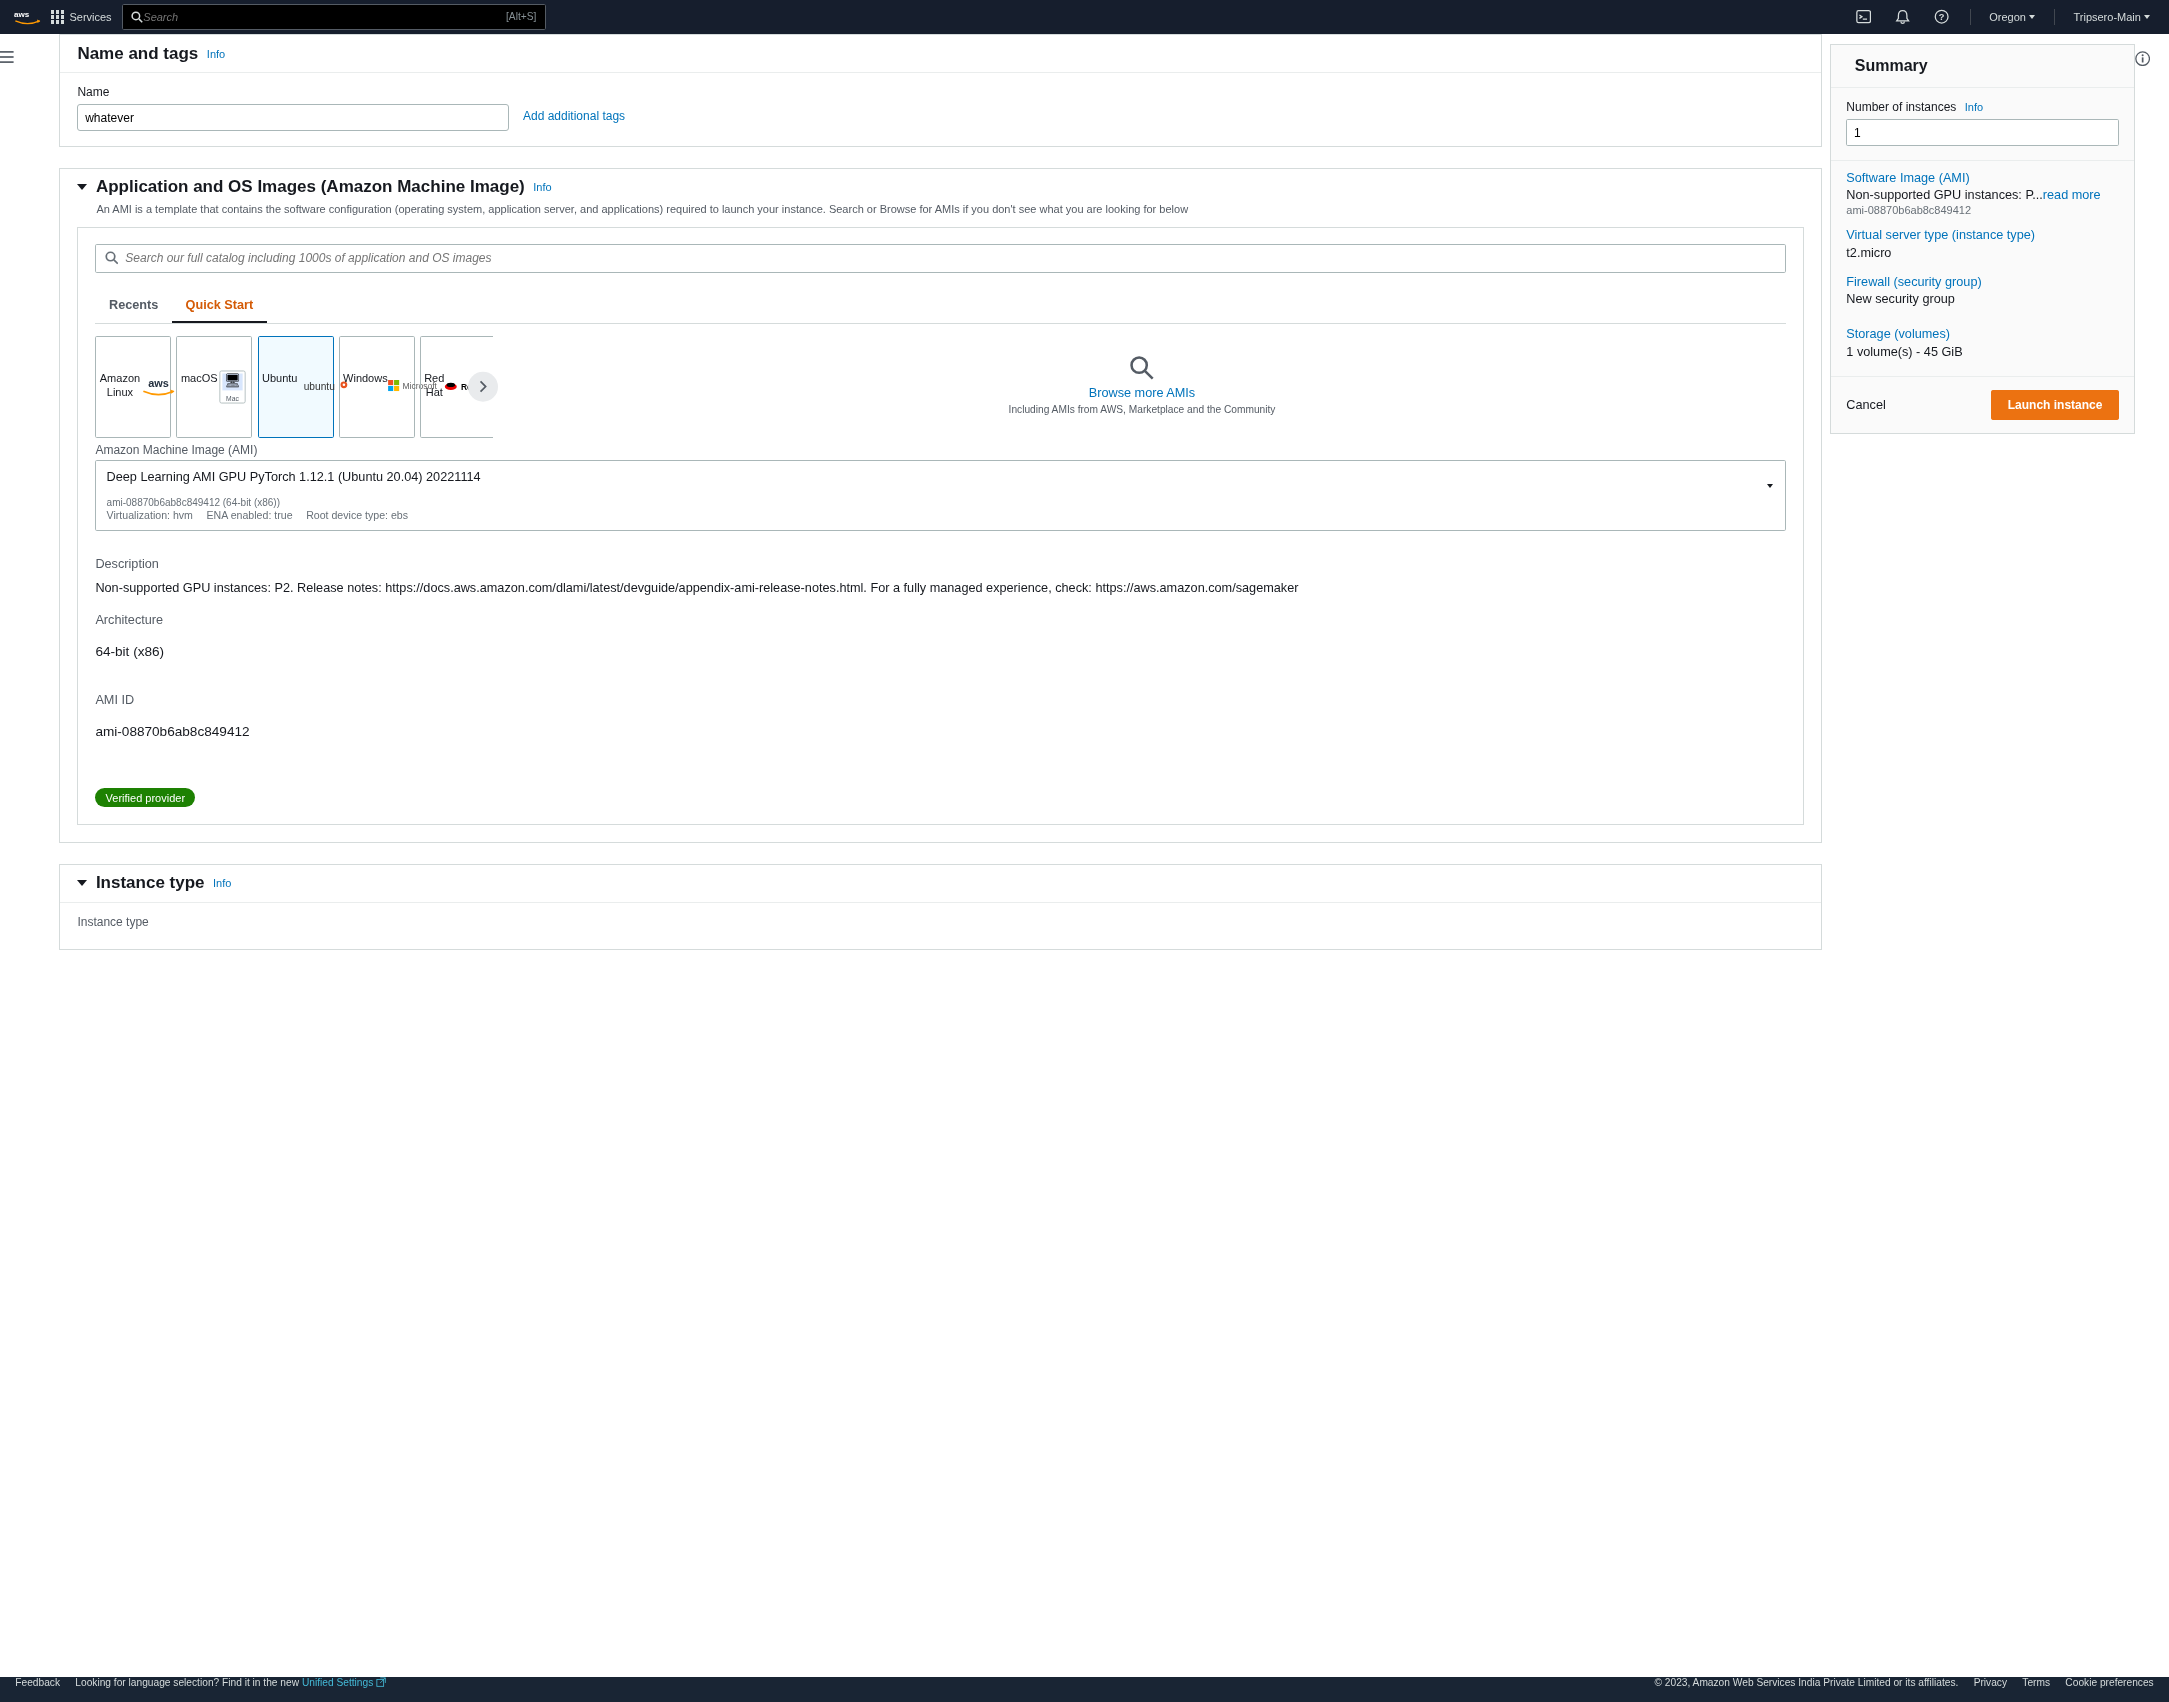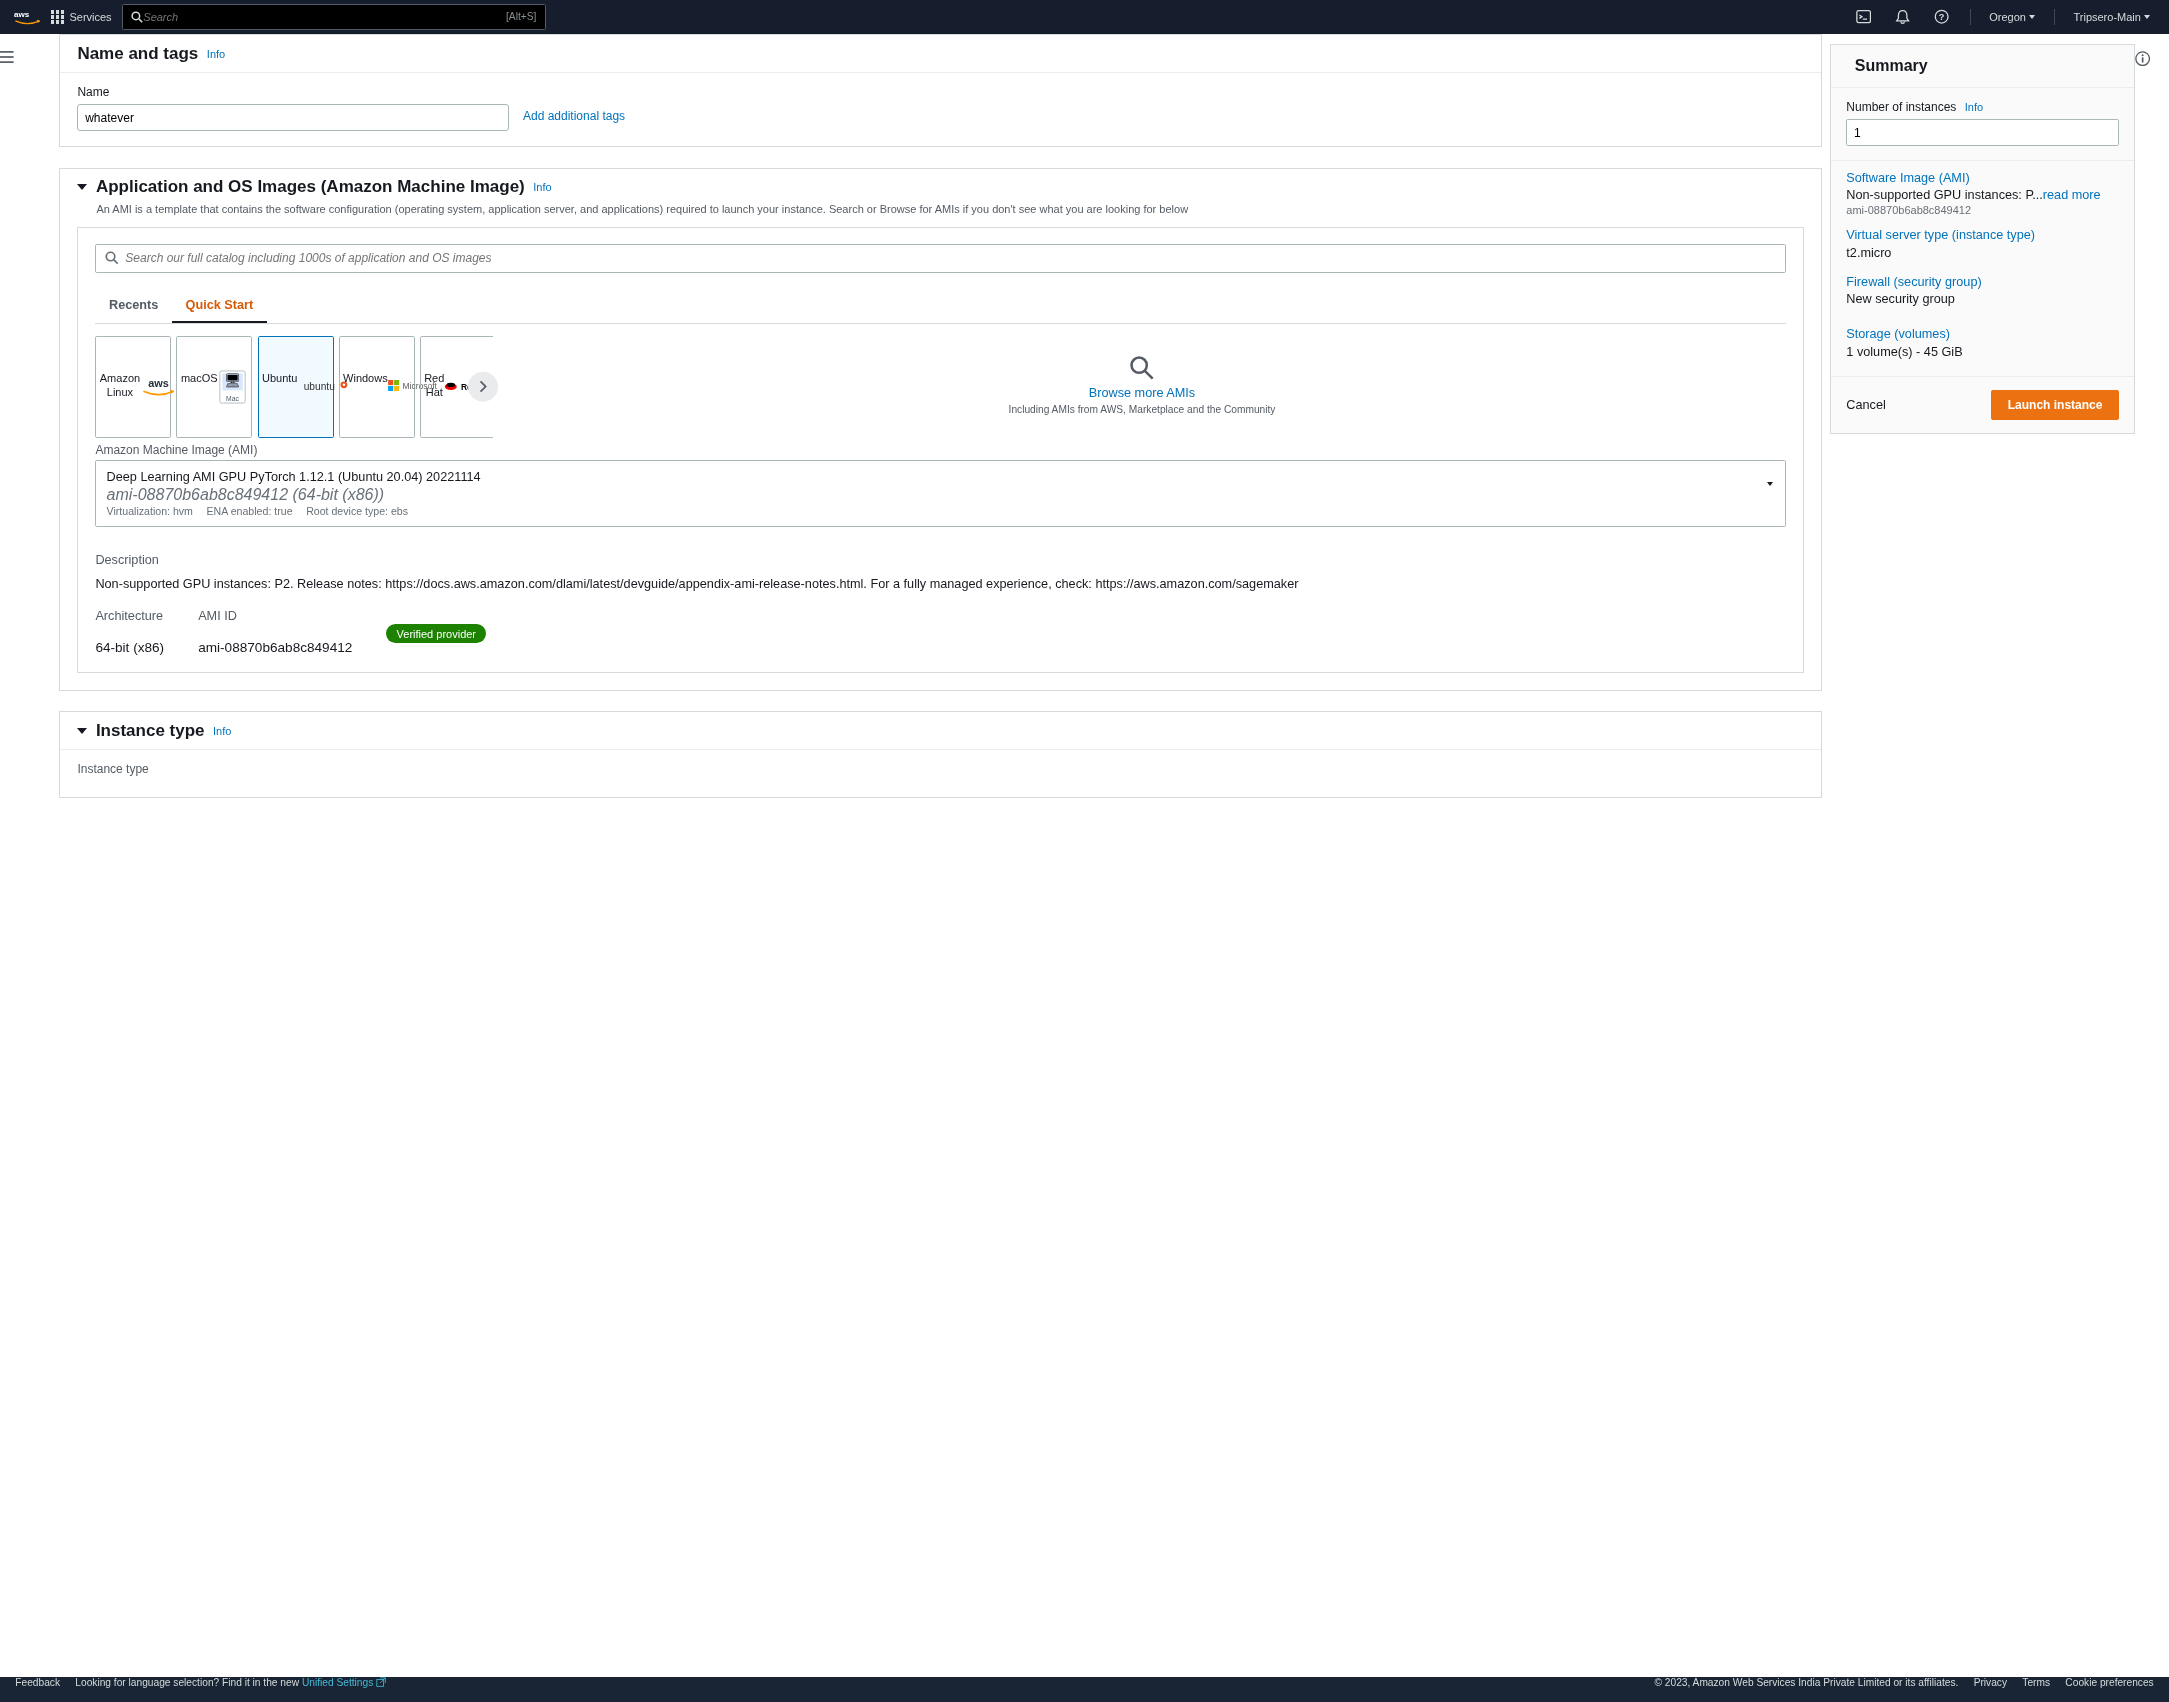--- a/index.html
+++ b/index.html
@@ -58,28 +58,28 @@
 .os-tile .os-icon { flex:1; display:flex; align-items:center; justify-content:center; }
 .scroll-next { position:absolute; right:-5.1px; top:50%; transform:translateY(-50%); width:30.5px; height:30.5px; border-radius:50%; background:#e9ebed; display:flex; align-items:center; justify-content:center; cursor:pointer; }
 .browse-more { flex:1; display:flex; flex-direction:column; align-items:center; justify-content:center; padding:5.1px 13.6px; text-align:center; }
 .browse-more .mag { font-size:25.4px; color:#545b64; }
 .browse-more .bm-link { color:#0073bb; font-size:12.7px; margin:5.1px 0 3.4px; cursor:pointer; }
 .browse-more .bm-sub { color:#545b64; font-size:10.2px; line-height:1.4; }
 
 .ami-label { color:#545b64; font-size:12px; margin:5.1px 17px 3.4px; }
 .ami-select { margin:0 17px; border:0.8px solid #aab7b8; border-radius:1.7px; padding:8.5px 30.5px 8.5px 10.2px; position:relative; cursor:pointer; }
 .ami-select .title { font-size:12.7px; }
-.ami-select .sub { color:#687078; font-size:16px; margin-top:2px;font-style:italic; }
+.ami-select .sub { color:#687078; font-size:10px; margin-top:13px; }
 .ami-select .meta { color:#687078; font-size:10.6px; margin-top:1.7px; display:flex; gap:13.6px; }
 .ami-select .dd-caret { position:absolute; right:12px; top:50%; transform:translateY(-50%); }
 
 .ami-details { margin:26px 17px 17px; }
 .ami-details .dlabel { color:#545b64; font-size:12.7px; margin-bottom:6.8px; }
 .ami-details .dtext { font-size:12.7px; line-height:1.6; margin-bottom:15.3px; word-break:break-word; }
-.detail-cols { display:flex; gap:34px; align-items:flex-start; }
+.detail-cols { display:flex; gap:34px; align-items:flex-start;flex-direction:column; }
 .detail-col .dv { font-size:13.6px; margin-top:17px; }
 .badge { background:#1d8102; color:#fff; border-radius:12px; padding:3.4px 10.2px; font-size:11px; align-self:flex-start; margin-top:15.3px; }
 
 
 .summary-card { border:0.8px solid #d5dbdb; background:#fafafa; }
 .summary-head { padding:12px 15.3px; display:flex; align-items:center; gap:8.5px; border-bottom:0.8px solid #eaeded; }
 .summary-head h2 { font-size:16px; font-weight:700; }
 .summary-body { padding:12px 15.3px; }
 .summary-body .srow { margin-bottom:13.6px; }
 .summary-body .srow .sl { font-size:12px; }

